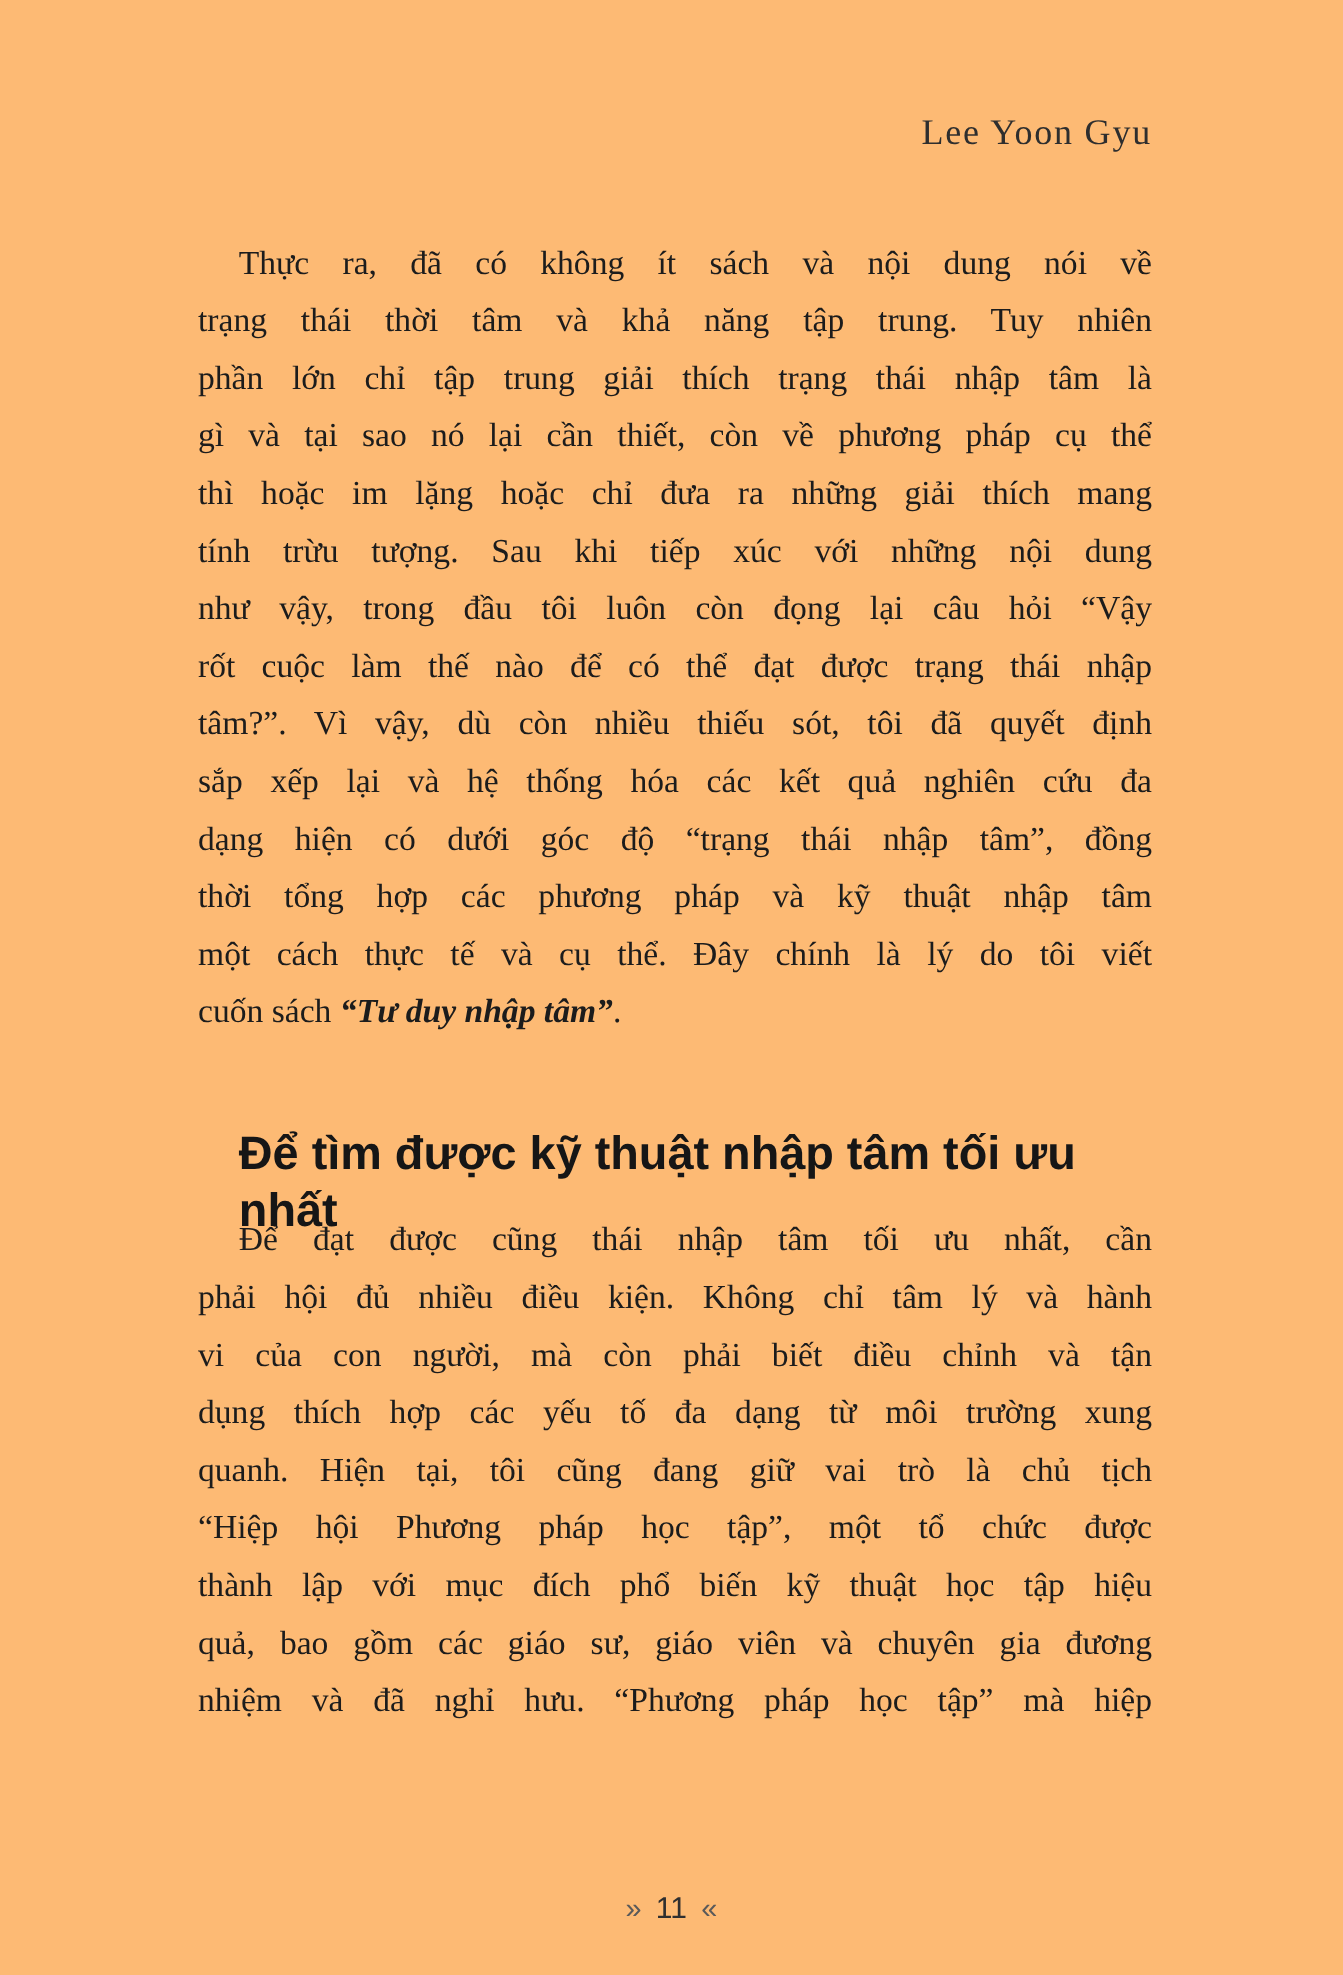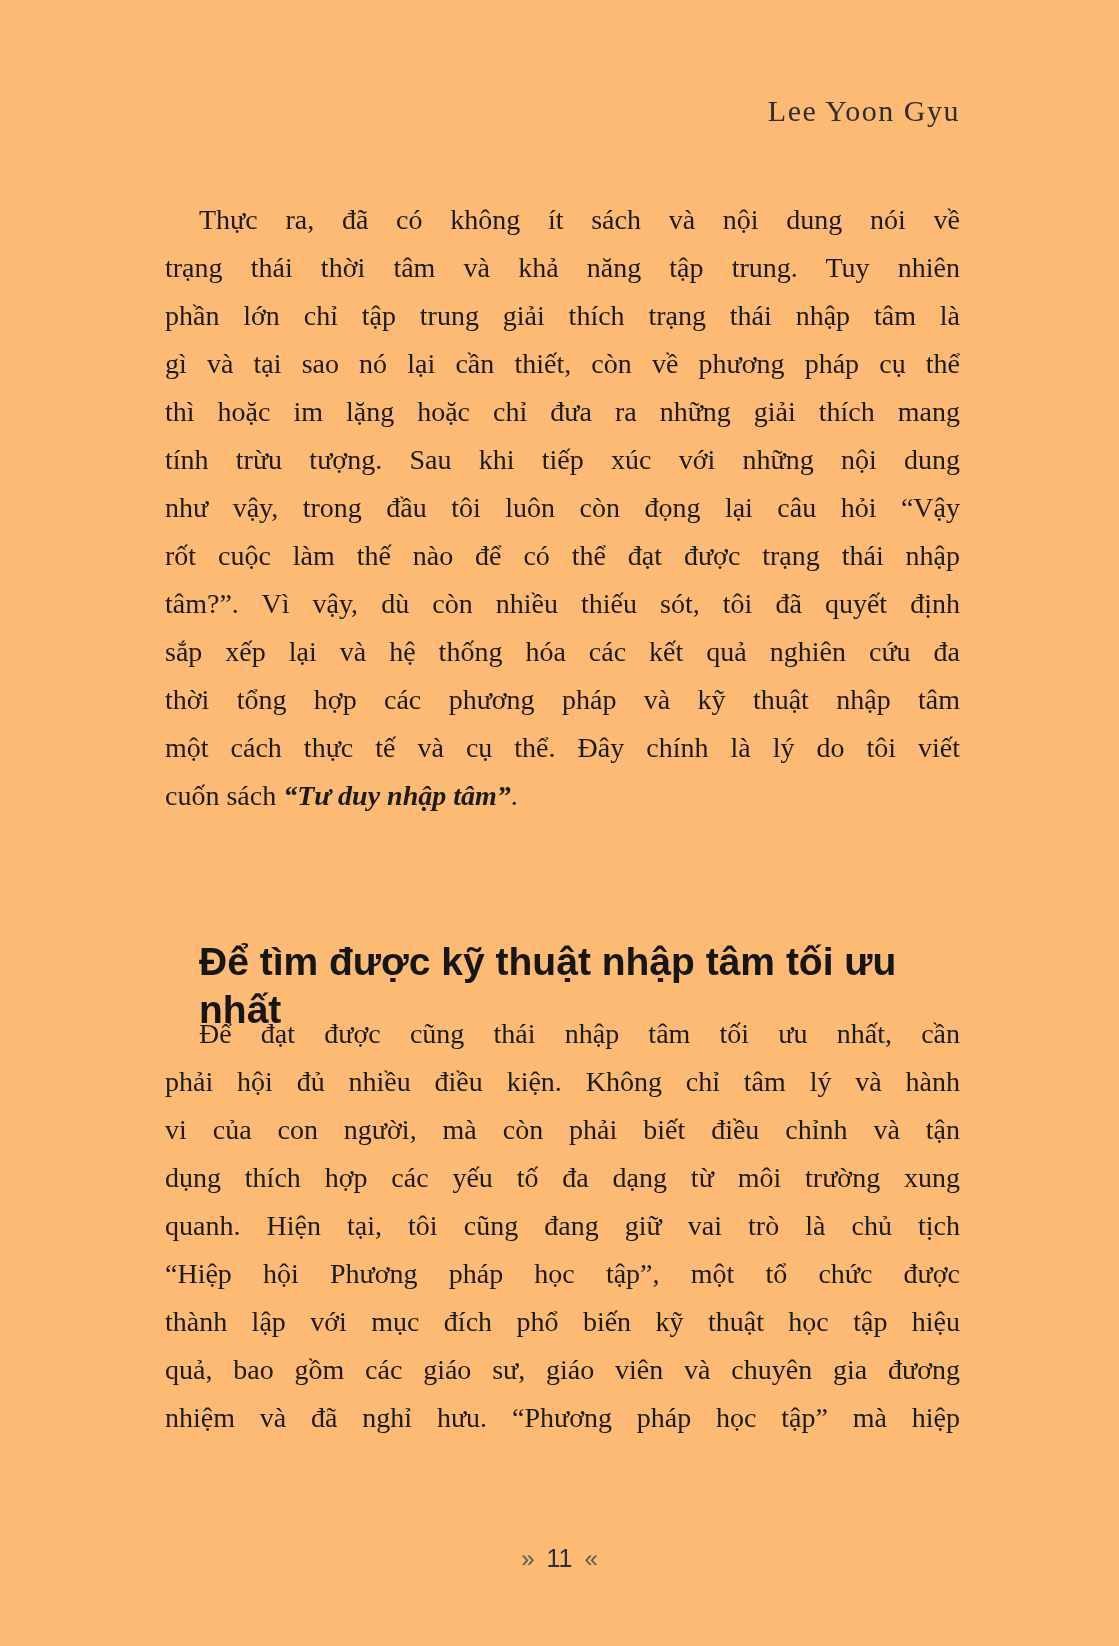--- a/index.html
+++ b/index.html
@@ -51,21 +51,21 @@
     padding-left: 34px;
     box-sizing: border-box;
     font-family: "Liberation Sans", sans-serif;
     font-weight: 700;
     font-size: 39px;
     line-height: 48px;
     color: #161616;
   }
   .page-footer {
     position: absolute;
-    top: 1544px;
+    top: 1576px;
     left: 0;
     width: 100%;
     text-align: center;
     font-family: "Liberation Sans", sans-serif;
     font-size: 25px;
     color: #2f2f2f;
   }
   .ornament {
     color: #5a5a5a;
     font-size: 24px;
@@ -86,20 +86,21 @@
     <div class="line first">Thực ra, đã có không ít sách và nội dung nói về</div>
     <div class="line">trạng thái thời tâm và khả năng tập trung. Tuy nhiên</div>
     <div class="line">phần lớn chỉ tập trung giải thích trạng thái nhập tâm là</div>
     <div class="line">gì và tại sao nó lại cần thiết, còn về phương pháp cụ thể</div>
     <div class="line">thì hoặc im lặng hoặc chỉ đưa ra những giải thích mang</div>
     <div class="line">tính trừu tượng. Sau khi tiếp xúc với những nội dung</div>
     <div class="line">như vậy, trong đầu tôi luôn còn đọng lại câu hỏi “Vậy</div>
     <div class="line">rốt cuộc làm thế nào để có thể đạt được trạng thái nhập</div>
     <div class="line">tâm?”. Vì vậy, dù còn nhiều thiếu sót, tôi đã quyết định</div>
     <div class="line">sắp xếp lại và hệ thống hóa các kết quả nghiên cứu đa</div>
+    <div class="line">dạng hiện có dưới góc độ “trạng thái nhập tâm”, đồng</div>
     <div class="line">thời tổng hợp các phương pháp và kỹ thuật nhập tâm</div>
     <div class="line">một cách thực tế và cụ thể. Đây chính là lý do tôi viết</div>
     <div class="line flush-left">
       <span>cuốn sách </span><span class="book-title-emphasis">“Tư duy nhập tâm”</span><span>.</span>
     </div>
   </div>
 
   <div class="section-heading">Để tìm được kỹ thuật nhập tâm tối ưu nhất</div>
 
   <div class="text-col para-2">

